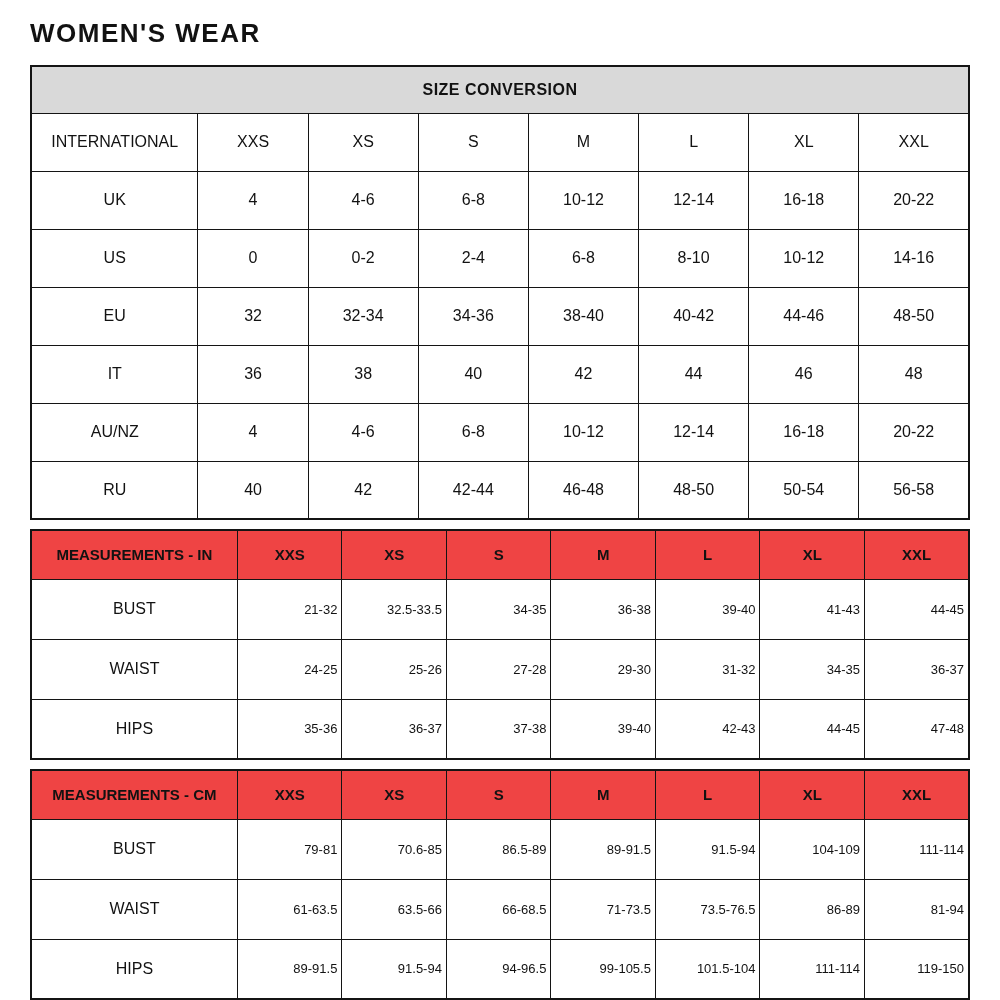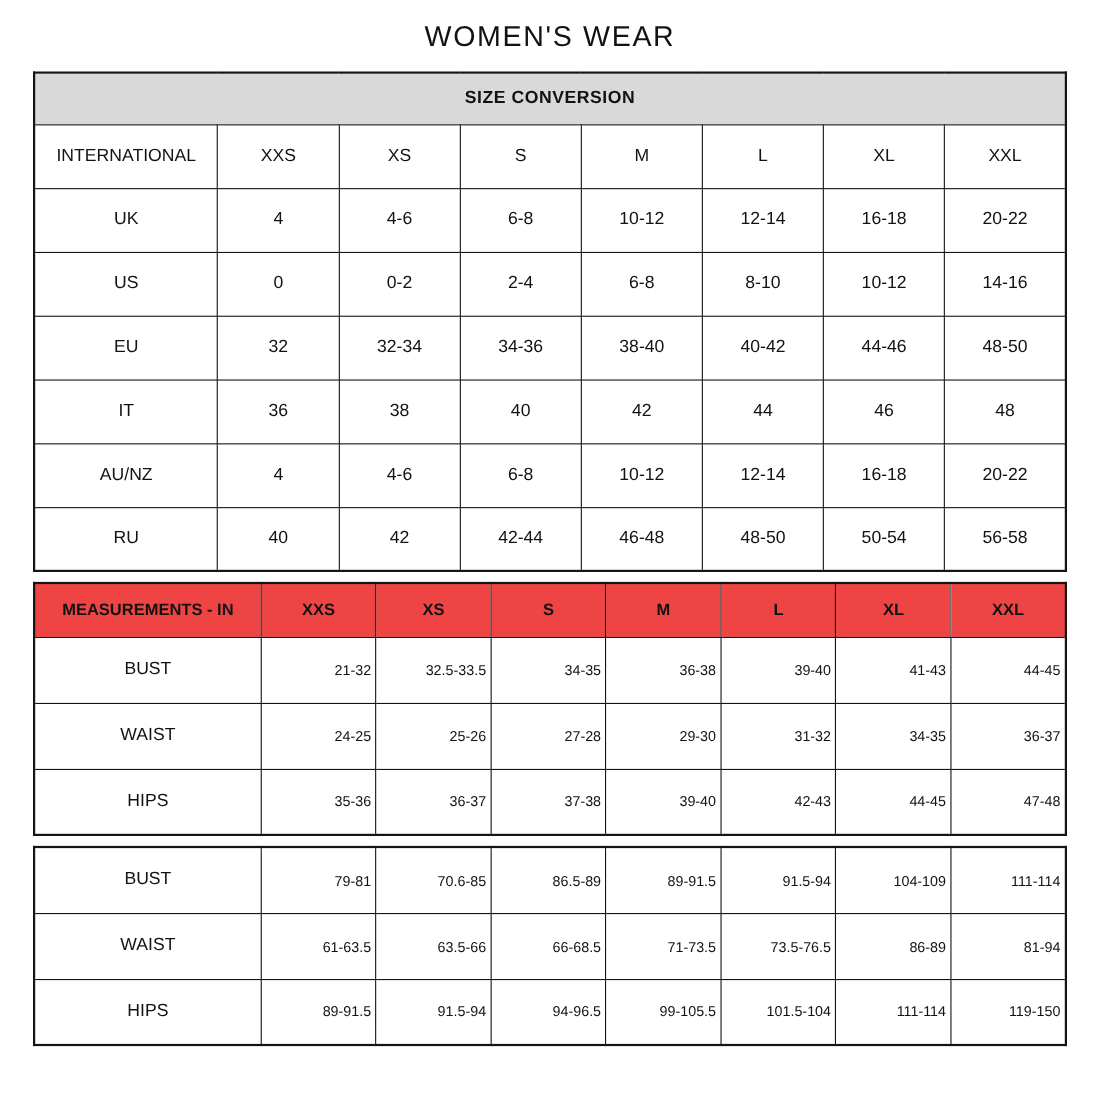--- a/index.html
+++ b/index.html
@@ -7,22 +7,21 @@
     width: 1000px; height: 1000px;
     font-family: "Liberation Sans", sans-serif;
     color: #121212;
   }
   .page {
     width: 1000px; height: 1000px;
     padding: 12px 30px 16px;
     box-sizing: border-box;
   }
   .title {
-    text-align: center;
-    font-weight: 400;
+    font-weight: 700;
     font-size: 26px;
     letter-spacing: 1.5px;
     margin: 6px 0 16px;
   }
   table {
     width: 100%;
     border-collapse: collapse;
     table-layout: fixed;
     border: 2px solid #141414;
     margin: 0 0 9px 0;
@@ -214,20 +213,30 @@
       <col class="c-label">
         <col class="c-size">
         <col class="c-size">
         <col class="c-size">
         <col class="c-size">
         <col class="c-size">
         <col class="c-size">
         <col class="c-size">
     </colgroup>
     <tbody>
+      <tr class="head-row">
+        <td class="head-cell">MEASUREMENTS - CM</td>
+        <td class="head-cell">XXS</td>
+        <td class="head-cell">XS</td>
+        <td class="head-cell">S</td>
+        <td class="head-cell">M</td>
+        <td class="head-cell">L</td>
+        <td class="head-cell">XL</td>
+        <td class="head-cell">XXL</td>
+      </tr>
       <tr>
         <td class="row-label">BUST</td>
         <td class="val">79-81</td>
         <td class="val">70.6-85</td>
         <td class="val">86.5-89</td>
         <td class="val">89-91.5</td>
         <td class="val">91.5-94</td>
         <td class="val">104-109</td>
         <td class="val">111-114</td>
       </tr>

